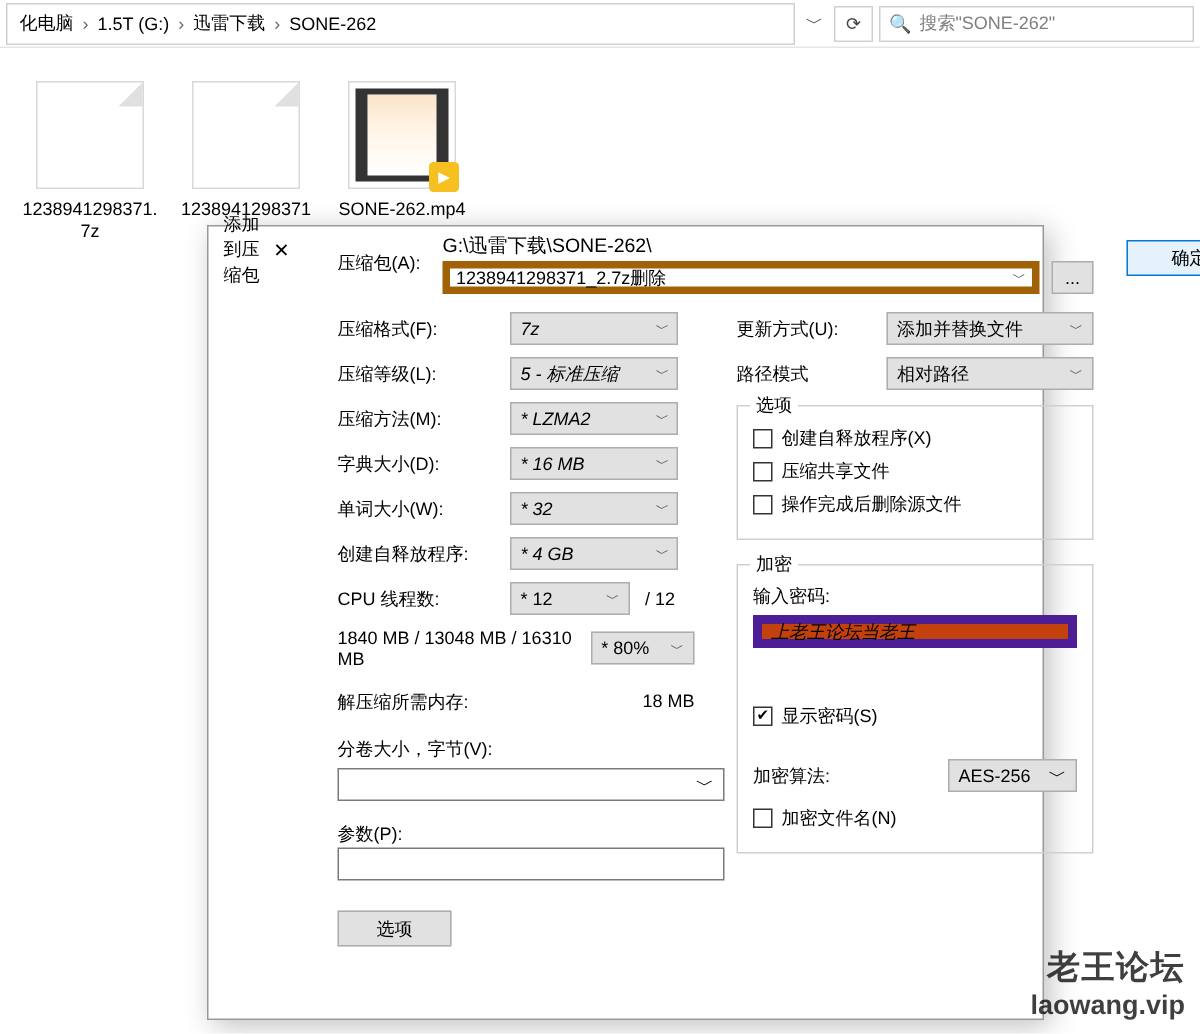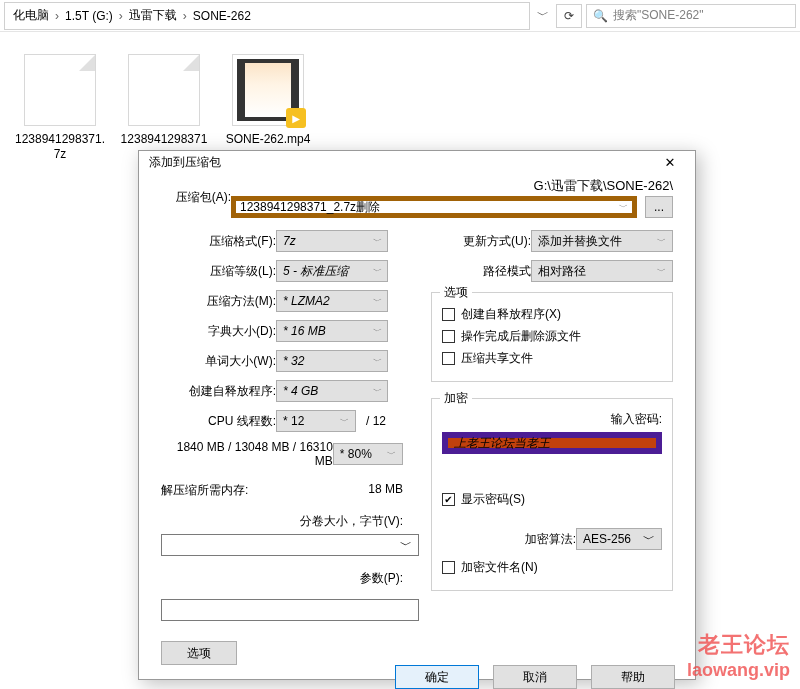--- a/index.html
+++ b/index.html
@@ -99,32 +99,32 @@
   .fname { word-break: break-all; line-height: 1.25; }
 
   
   .dlg {
     position:absolute;
     left:138px; top:150px;
     width:558px; height:530px;
     background:#fff;
     border:1px solid #999;
     box-shadow: 4px 4px 18px rgba(0,0,0,.25);
-    display:flex; flex-direction:column;
+    display:flex; 
   }
   .dlg-title{
     height:30px; display:flex; align-items:center; justify-content:space-between;
     padding:0 8px 0 10px; font-size:12px;
   }
   .dlg-close{
     width:34px; height:22px; display:flex;align-items:center;justify-content:center;
     font-size:13px;
   }
   .dlg-body{
-    flex:1; padding:4px 22px 0 22px;text-align:right;
+    flex:1; padding:4px 22px 0 22px;
   }
   .lbl{ color:#000; }
 
   .row{ display:flex; align-items:center; margin-bottom:8px; }
 
   .archive-row .lbl{ width:70px; }
   .archive-path{ font-size:13px; margin-bottom:1px; }
   .archive-input{
     flex:1; height:22px;
     border:5px solid #a16207;
@@ -163,21 +163,21 @@
 
   .decomp-line{ display:flex; justify-content:space-between; margin-top:14px; }
 
   .split-lbl{ margin-top:14px; margin-bottom:4px; }
   .split-sel{
     height:22px; border:1px solid #7a7a7a; background:#fff;
     display:flex; align-items:center; justify-content:flex-end; padding:0 6px;
     width:258px;
   }
 
-  .param-lbl{ margin-top:14px; margin-bottom:12px; }
+  .param-lbl{ margin-top:14px; margin-bottom:0; }
   .param-input{
     width:258px; height:22px; border:1px solid #7a7a7a; background:#fff;
   }
 
   .opt-btn{
     margin-top:20px; width:76px; height:24px;
     border:1px solid #adadad; background:#e1e1e1;
     display:flex;align-items:center;justify-content:center;
   }
 
@@ -220,21 +220,21 @@
   }
   .btn{
     width:84px; height:24px; border:1px solid #adadad; background:#e1e1e1;
     display:flex;align-items:center;justify-content:center;
   }
   .btn.primary{ border:1px solid #0078d7; background:#e5f1fb; }
 
   
   .wm{
     position:absolute; right:10px; bottom:8px;
-    text-align:right; color:#ef4444; opacity:.75; pointer-events:none;
+    text-align:right; color:#000000; opacity:.75; pointer-events:none;
     font-weight:600;
   }
   .wm .l1{ font-size:22px; letter-spacing:1px; }
   .wm .l2{ font-size:18px; }
 </style>
 </head>
 <body>
 
 <div class="addrbar">
   <div class="crumbs">
@@ -410,25 +410,25 @@
         </div>
 
         <div class="fieldset">
           <span class="legend">选项</span>
           <div class="chk">
             <span class="box"></span>
             <span>创建自释放程序(X)</span>
           </div>
           <div class="chk">
             <span class="box"></span>
-            <span>操作完成后删除源文件</span>
+            <span>压缩共享文件</span>
           </div>
           <div class="chk">
             <span class="box"></span>
-            <span>压缩共享文件</span>
+            <span>操作完成后删除源文件</span>
           </div>
         </div>
 
         <div class="fieldset" style="margin-top:16px;">
           <span class="legend">加密</span>
 
           <div class="pwd-lbl">输入密码:</div>
           <div class="pwd-input">
             <span>上老王论坛当老王</span>
           </div>

